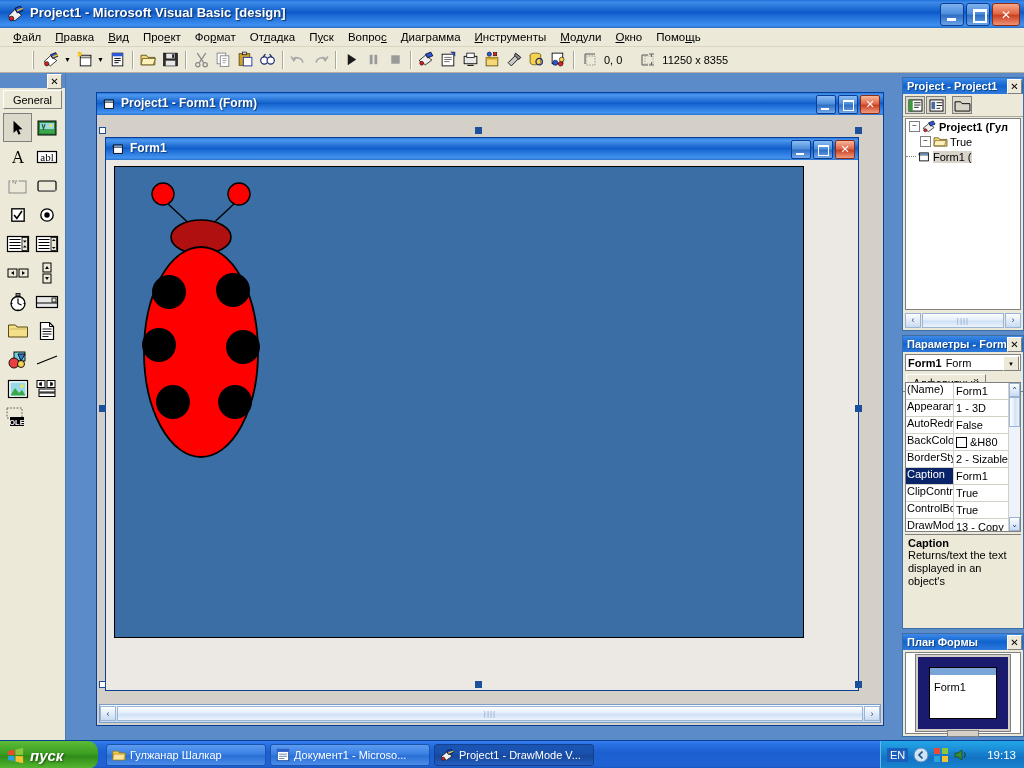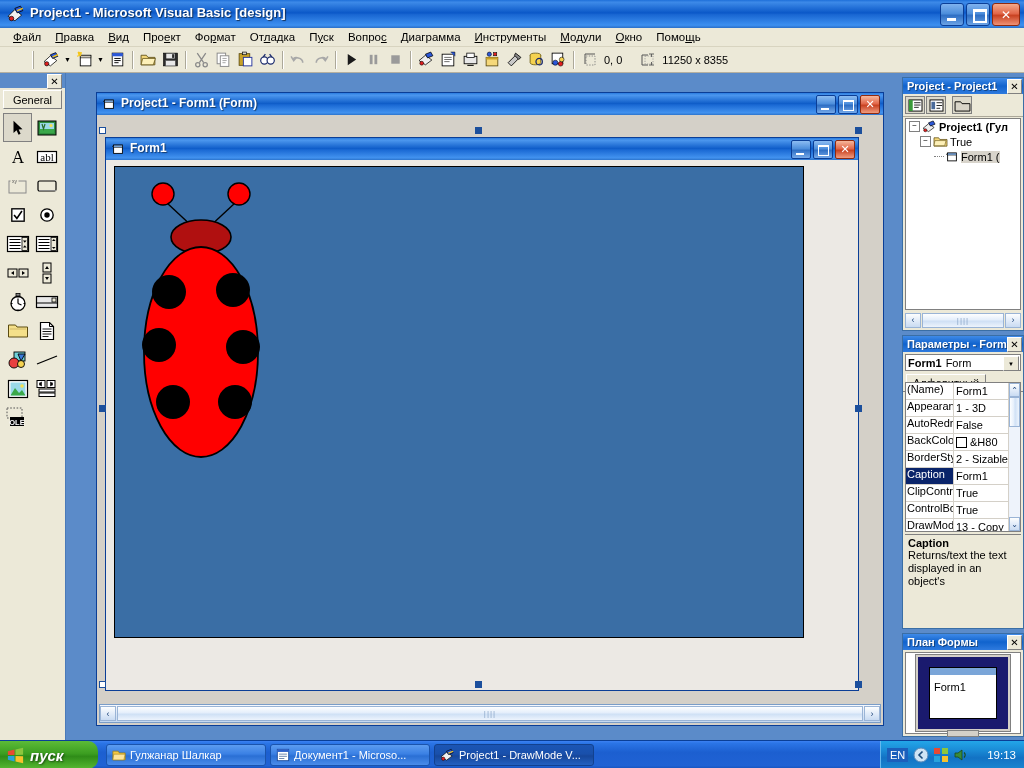--- a/index.html
+++ b/index.html
@@ -770,21 +770,21 @@
             <span style="font-weight:bold">Project1 (Гул</span>
           </div>
           <div class="tnode" style="padding-left:14px">
             <div class="tbox">−</div>
             <svg width="15" height="13" viewBox="0 0 16 14" style="margin-right:2px">
               <path d="M1 3h5l1.2 1.8H15V12H1z" fill="#f5d87a" stroke="#5a4a10" stroke-width=".8"></path>
               <path d="M2 6h12l-1.5 5.5H1z" fill="#fdf0b8" stroke="#5a4a10" stroke-width=".6"></path>
             </svg>
             <span>True</span>
           </div>
-          <div class="tnode" style="padding-left:28px">
+          <div class="tnode" style="">
             <div class="tdots"></div>
             <svg width="14" height="13" viewBox="0 0 16 14" style="margin-right:2px">
               <rect x="3" y="3" width="10" height="9" fill="#fff" stroke="#000" stroke-width="1"></rect>
               <rect x="3" y="3" width="10" height="2.4" fill="#7aa5d8" stroke="#000" stroke-width=".5"></rect>
               <path d="M1.5 5 L3 3" stroke="#000" stroke-width=".8"></path>
             </svg>
             <span class="tsel">Form1 (</span>
           </div>
         </div>
 

